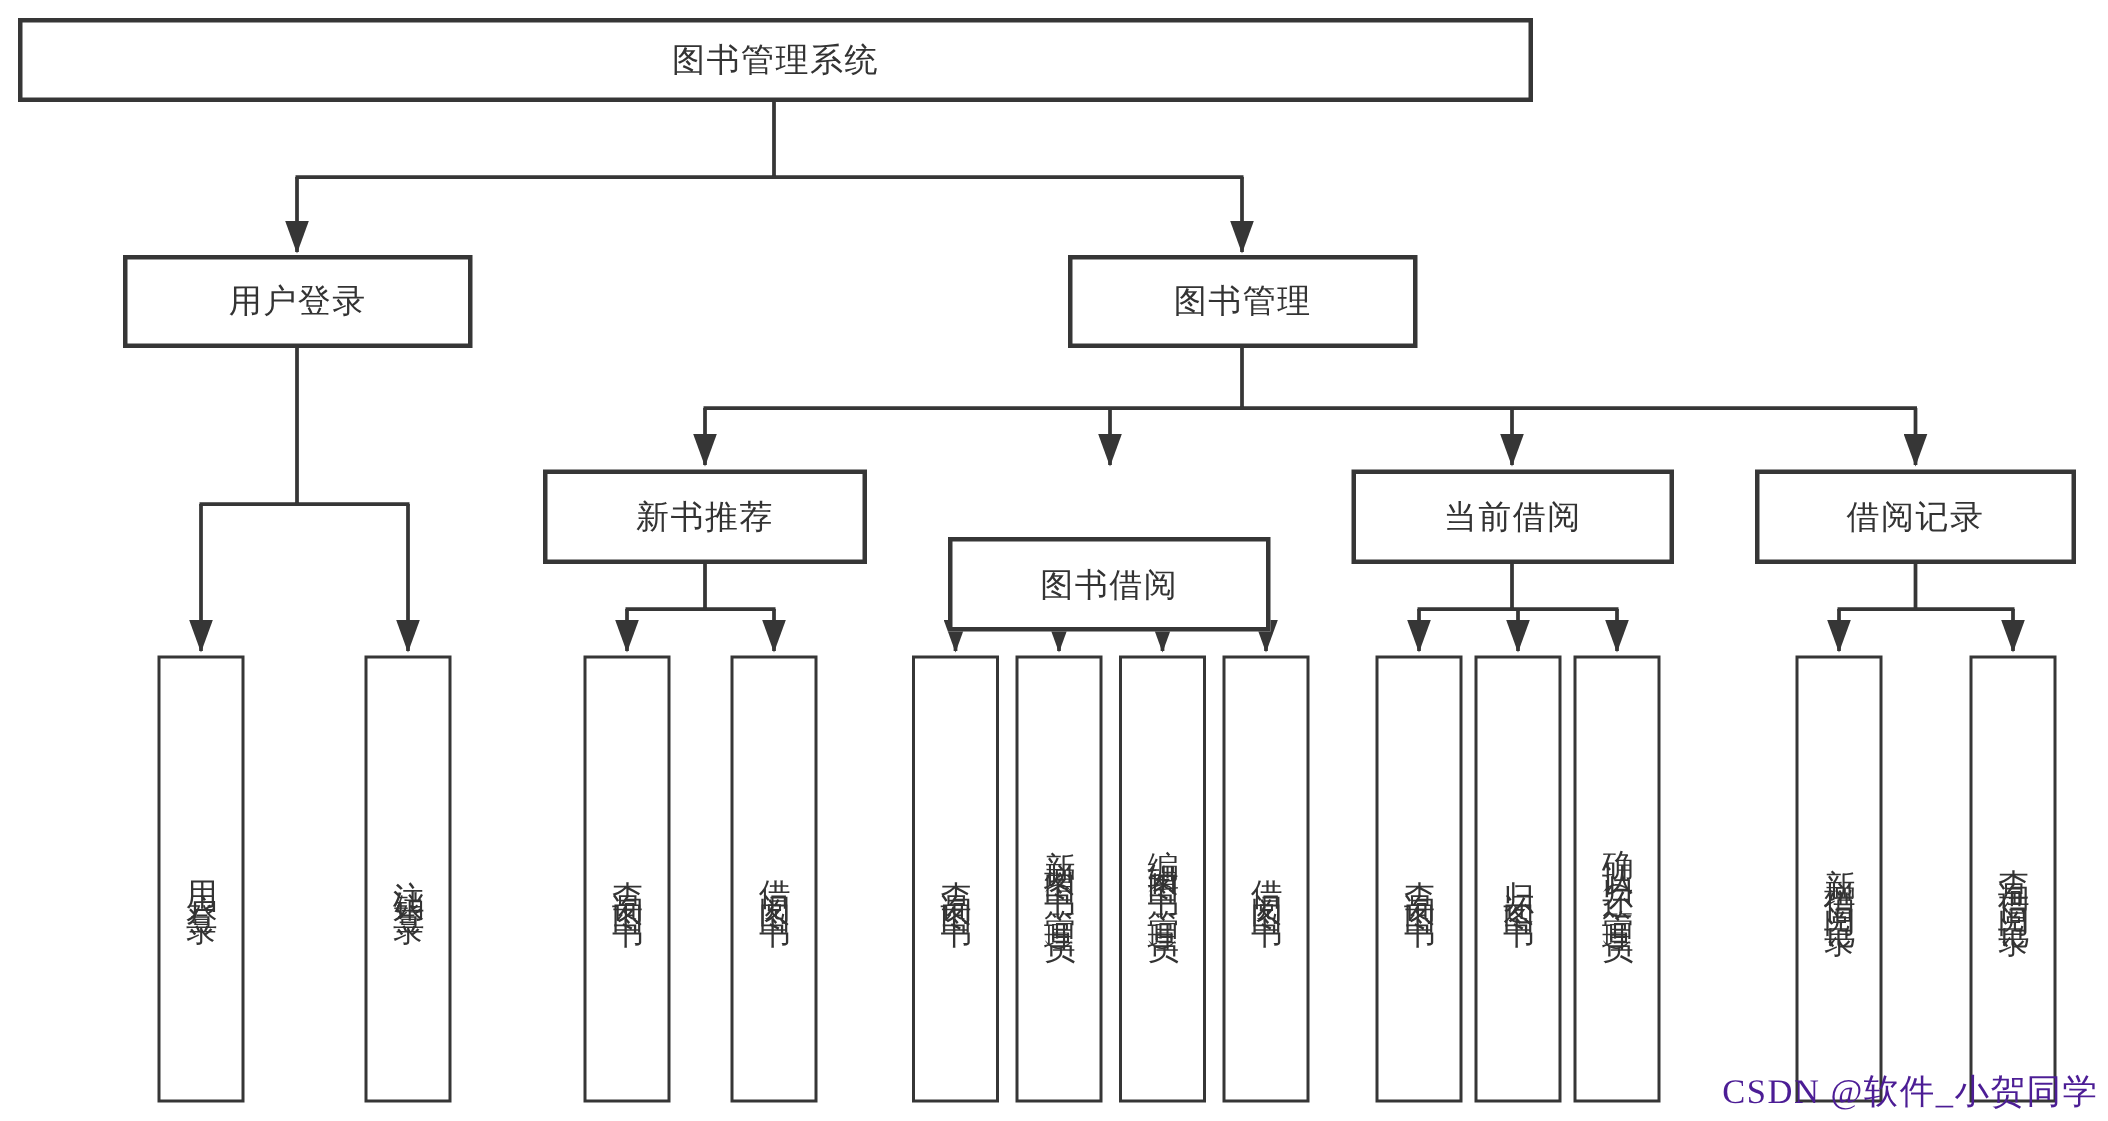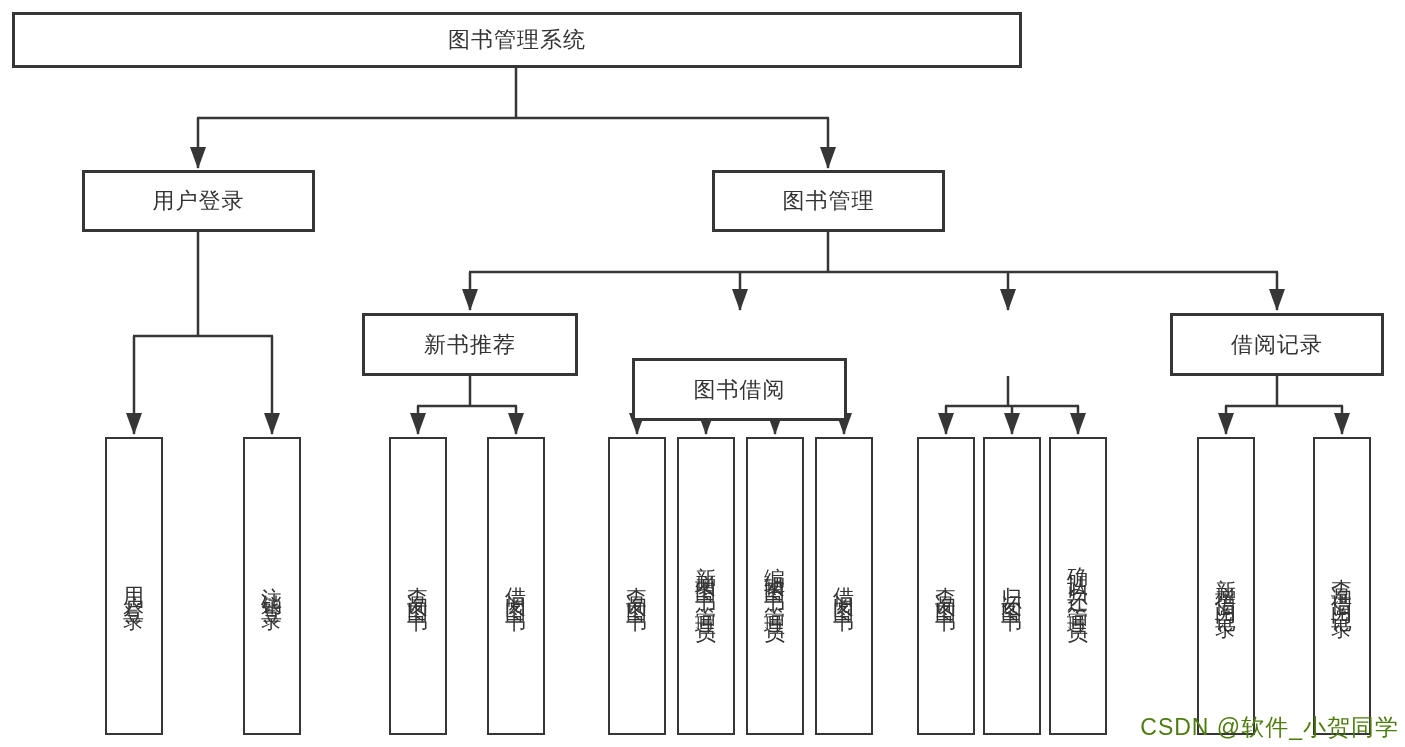--- a/index.html
+++ b/index.html
@@ -1,21 +1,21 @@
 <!DOCTYPE html>
 <html><head>
 <meta charset="utf-8">
 <style>
   html, body { margin: 0; padding: 0; background: #ffffff; }
   .canvas {
     position: relative;
     width: 1405px;
     height: 747px;
     background: #ffffff;
-    font-family: Liberation Sans, sans-serif;
+    font-family: Liberation Serif, serif;
     overflow: hidden;
   }
   .connectors {
     position: absolute;
     left: 0; top: 0;
     width: 1405px; height: 747px;
   }
   .ln { stroke: #363636; stroke-width: 2.5; fill: none; }
   .node {
     position: absolute;
@@ -43,21 +43,21 @@
     text-orientation: mixed;
     letter-spacing: 8px;
     line-height: 1;
     white-space: nowrap;
   }
   .watermark {
     position: absolute;
     top: 712px;
     right: 6px;
     font-size: 23px;
-    color: #4d7c0f;
+    color: #4c1d95;
     letter-spacing: 1px;
     white-space: nowrap;
   }
 </style>
 </head>
 <body>
 
 <div class="canvas">
 
   <svg class="connectors" width="1405" height="747" viewBox="0 0 1405 747" xmlns="http://www.w3.org/2000/svg">
@@ -125,20 +125,23 @@
   <div class="node hbox" style="left:712px; top:170px; width:233px; height:62px;">
     <span>图书管理</span>
   </div>
 
   <div class="node hbox" style="left:362px; top:313px; width:216px; height:63px;">
     <span>新书推荐</span>
   </div>
   <div class="node hbox" style="left:632px; top:313px; width:215px; height:63px;margin-top:45px;">
     <span>图书借阅</span>
   </div>
+  <div class="node hbox" style="left:901px; top:313px; width:215px; height:63px;">
+    <span>当前借阅</span>
+  </div>
   <div class="node hbox" style="left:1170px; top:313px; width:214px; height:63px;">
     <span>借阅记录</span>
   </div>
 
   <div class="node vbox" style="left:105px;">
     <span class="vtext">用户登录</span>
   </div>
   <div class="node vbox" style="left:243px;">
     <span class="vtext">注销登录</span>
   </div>

